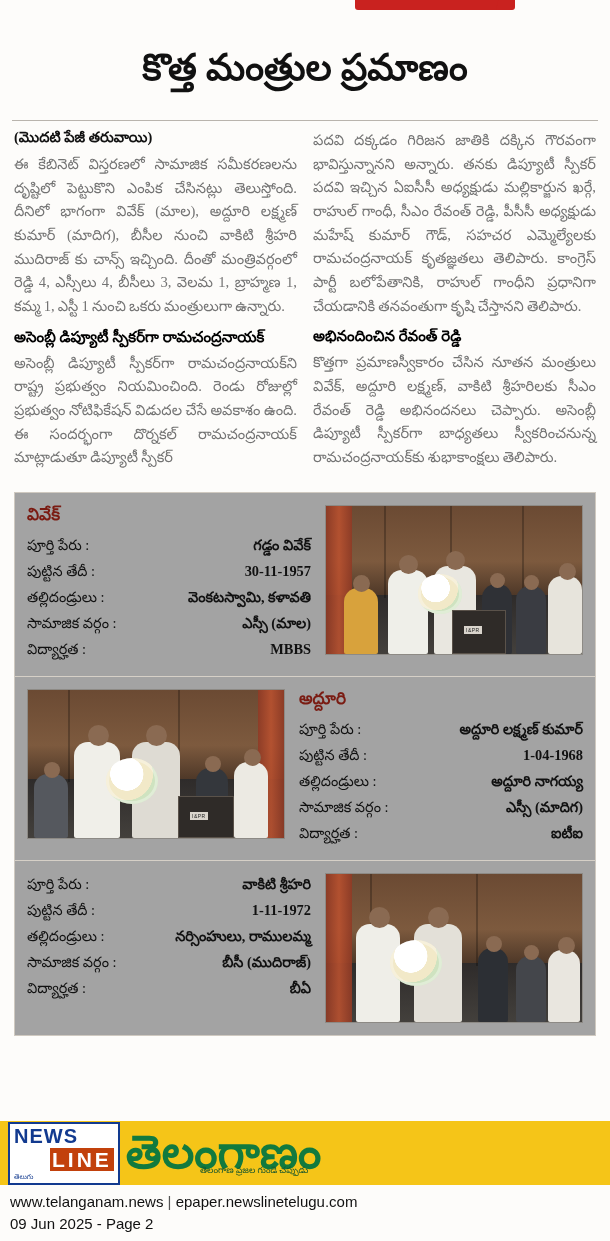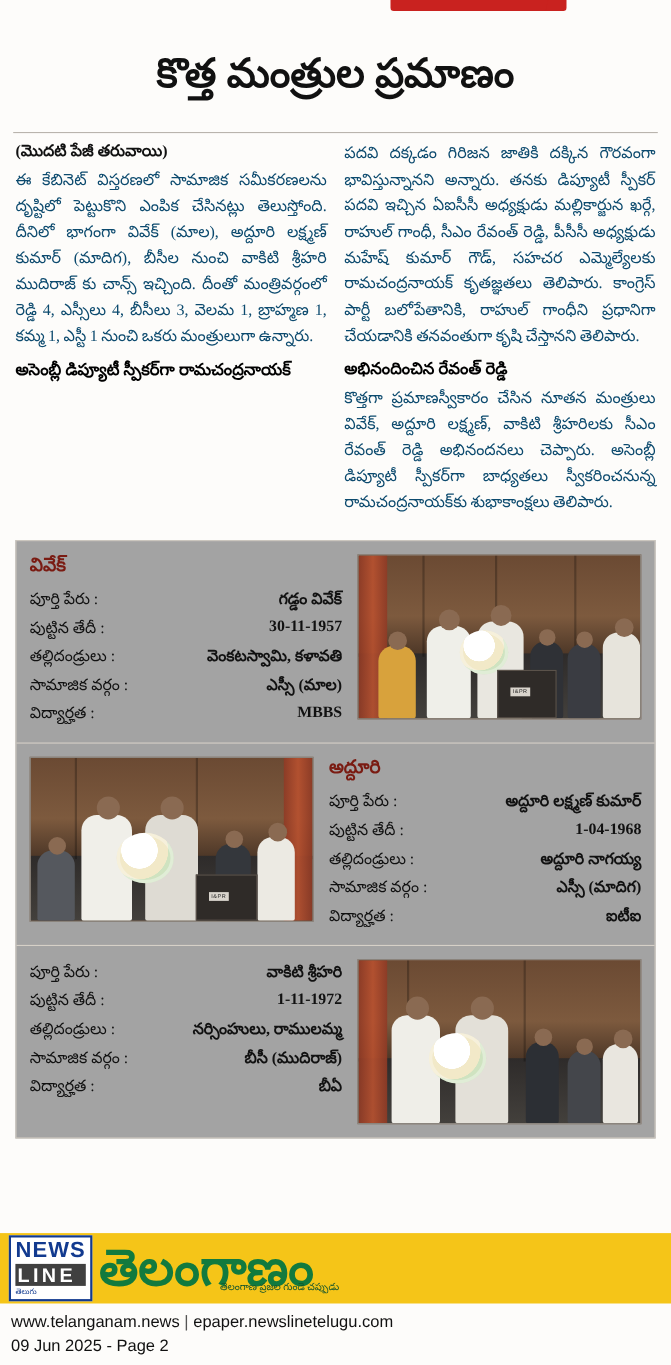--- a/index.html
+++ b/index.html
@@ -80,21 +80,21 @@
     font-weight: bold;
     margin-bottom: 4px;
     color: #111;
   }
   p.body {
     font-family: "Liberation Serif", serif;
     font-size: 14.6px;
     line-height: 1.62;
     text-align: justify;
     margin: 0 0 8px 0;
-    color: #0c4a6e;
+    color: #737373;
     word-spacing: -0.5px;
   }
   .subhead {
     font-family: "Liberation Serif", serif;
     font-size: 15px;
     font-weight: bold;
     margin: 6px 0 4px 0;
     color: #000;
     line-height: 1.4;
   }
@@ -208,23 +208,24 @@
     background: #ffffff;
     border: 2px solid #123a8f;
     padding: 2px 4px 3px 4px;
     line-height: 1;
   }
   .logo-news .l1 {
     color: #123a8f; font-weight: bold; font-size: 20px; letter-spacing: 1px;
     font-family: "Liberation Sans", sans-serif;
   }
   .logo-news .l2 {
-    background:#404040; color:#fff; font-weight:bold; font-size:18px;
+    background:#c2410c; color:#fff; font-weight:bold; font-size:21px;
     letter-spacing:3px; margin-top:2px; padding:1px 2px;
     font-family:"Liberation Sans", sans-serif;
+    margin-left:36px;
   }
   .logo-news .l3 { font-size:7px; color:#123a8f; margin-top:2px; }
   .logo-telugu {
     font-family: "Liberation Serif", serif;
     font-size: 46px;
     font-weight: bold;
     color: #127a3e;
     line-height: 1;
     display: flex;
     align-items: flex-start;
@@ -262,20 +263,21 @@
   <h1 class="headline">కొత్త మంత్రుల ప్రమాణం</h1>
 
   <hr class="rule">
 
   <div class="columns">
 
     <div class="col">
       <div class="kicker">(మొదటి పేజీ తరువాయి)</div>
       <p class="body">ఈ కేబినెట్ విస్తరణలో సామాజిక సమీకరణలను దృష్టిలో పెట్టుకొని ఎంపిక చేసినట్లు తెలుస్తోంది. దీనిలో భాగంగా వివేక్ (మాల), అద్దూరి లక్ష్మణ్ కుమార్ (మాదిగ), బీసీల నుంచి వాకిటి శ్రీహరి ముదిరాజ్ కు చాన్స్ ఇచ్చింది. దీంతో మంత్రివర్గంలో రెడ్డి 4, ఎస్సీలు 4, బీసీలు 3, వెలమ 1, బ్రాహ్మణ 1, కమ్మ 1, ఎస్టీ 1 నుంచి ఒకరు మంత్రులుగా ఉన్నారు.</p>
       <div class="subhead">అసెంబ్లీ డిప్యూటీ స్పీకర్‌గా రామచంద్రనాయక్</div>
+      <p class="body">అసెంబ్లీ డిప్యూటీ స్పీకర్‌గా రామచంద్రనాయక్‌ని రాష్ట్ర ప్రభుత్వం నియమించింది. రెండు రోజుల్లో ప్రభుత్వం నోటిఫికేషన్ విడుదల చేసే అవకాశం ఉంది. ఈ సందర్భంగా దొర్నకల్ రామచంద్రనాయక్ మాట్లాడుతూ డిప్యూటీ స్పీకర్</p>
     </div>
 
     <div class="col">
       <p class="body">పదవి దక్కడం గిరిజన జాతికి దక్కిన గౌరవంగా భావిస్తున్నానని అన్నారు. తనకు డిప్యూటీ స్పీకర్ పదవి ఇచ్చిన ఏఐసీసీ అధ్యక్షుడు మల్లికార్జున ఖర్గే, రాహుల్ గాంధీ, సీఎం రేవంత్ రెడ్డి, పీసీసీ అధ్యక్షుడు మహేష్ కుమార్ గౌడ్, సహచర ఎమ్మెల్యేలకు రామచంద్రనాయక్ కృతజ్ఞతలు తెలిపారు. కాంగ్రెస్ పార్టీ బలోపేతానికి, రాహుల్ గాంధీని ప్రధానిగా చేయడానికి తనవంతుగా కృషి చేస్తానని తెలిపారు.</p>
       <div class="subhead">అభినందించిన రేవంత్ రెడ్డి</div>
       <p class="body">కొత్తగా ప్రమాణస్వీకారం చేసిన నూతన మంత్రులు వివేక్, అద్దూరి లక్ష్మణ్, వాకిటి శ్రీహరిలకు సీఎం రేవంత్ రెడ్డి అభినందనలు చెప్పారు. అసెంబ్లీ డిప్యూటీ స్పీకర్‌గా బాధ్యతలు స్వీకరించనున్న రామచంద్రనాయక్‌కు శుభాకాంక్షలు తెలిపారు.</p>
     </div>
 
   </div>
 

